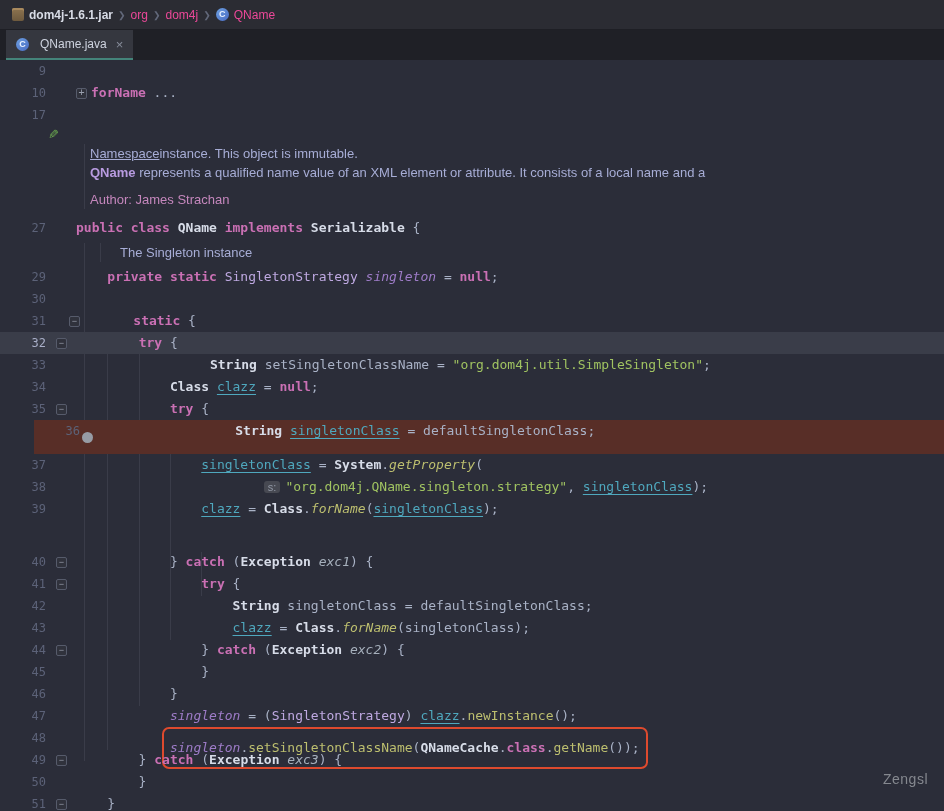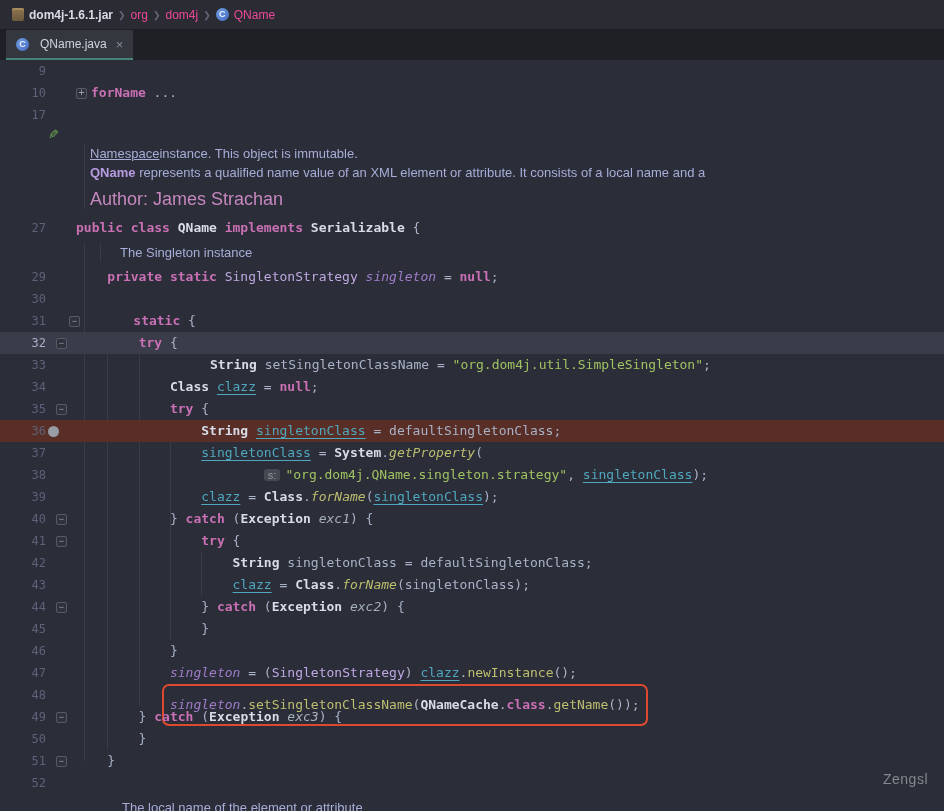--- a/index.html
+++ b/index.html
@@ -54,21 +54,21 @@
   .sg-mths{color:#BDBF6F;font-style:italic;}
   .sg-exv{color:#A6B0BC;font-style:italic;}
   .sg-hint{background:#474952;color:#9298A6;border-radius:3px;padding:0 4px;margin-right:5px;
            font-size:11px;font-family:"Liberation Sans",sans-serif;}
   .sg-foldbox{display:inline-block;width:11px;height:11px;box-sizing:border-box;margin-right:4px;
               border:1px solid #565B6B;border-radius:2px;background:#30323C;color:#9AA0AE;
               font-size:10px;line-height:8px;text-align:center;vertical-align:1px;}
   .sg-doc{color:#A7ADD6;font-size:13px;}
   .sg-doccode{color:#B89BE0;font-weight:bold;font-size:13px;}
   .sg-doclink{color:#A7ADD6;text-decoration:underline;font-size:13px;}
-  .sg-docauthor{color:#C587BD;font-size:18px;}
+  .sg-docauthor{color:#C587BD;font-size:13px;}
   .red-box{display:inline-block;border:2px solid #DE4A2E;border-radius:7px;
            padding:8px 6px;margin-left:-8px;}
   #watermark{position:absolute;top:711px;right:16px;color:#85888F;font-size:14px;
              letter-spacing:.5px;}
 </style>
 </head>
 <body>
 
 <div class="breadcrumbs">
   <span class="jar-icon"></span>
@@ -114,25 +114,25 @@
       <div class="row" style="height: 4px; line-height: 4px;"><span class="num"></span><span class="ic"></span><span class="code"></span></div>
       <div class="row docrow" style="height: 19px; line-height: 19px;"><span class="num"></span><span class="ic"></span><span class="code" style="padding-left: 50px;"><span class="sg-doc">The Singleton instance</span></span></div>
       <div class="row" style="height: 4px; line-height: 4px;"><span class="num"></span><span class="ic"></span><span class="code"></span></div>
       <div class="row" style="height: 22px; line-height: 22px;"><span class="num">29</span><span class="ic"></span><span class="code"><span class="sg-d">    </span><span class="sg-kw">private static</span><span class="sg-d"> </span><span class="sg-typ">SingletonStrategy</span><span class="sg-d"> </span><span class="sg-fld">singleton</span><span class="sg-d"> = </span><span class="sg-kw">null</span><span class="sg-d">;</span></span></div>
       <div class="row" style="height: 22px; line-height: 22px;"><span class="num">30</span><span class="ic"></span><span class="code"></span></div>
       <div class="row" style="height: 22px; line-height: 22px; gap: 13px;"><span class="num">31</span><span class="ic"><span class="fold">−</span></span><span class="code"><span class="sg-d">    </span><span class="sg-kw">static</span><span class="sg-d"> {</span></span></div>
       <div class="row hl-caret" style="height: 22px; line-height: 22px;"><span class="num">32</span><span class="ic"><span class="fold">−</span></span><span class="code"><span class="sg-d">        </span><span class="sg-kw">try</span><span class="sg-d"> {</span></span></div>
       <div class="row" style="height: 22px; line-height: 22px; gap: 20px;"><span class="num">33</span><span class="ic"></span><span class="code"><span class="sg-d">            </span><span class="sg-cls">String</span><span class="sg-d"> setSingletonClassName = </span><span class="sg-str">"org.dom4j.util.SimpleSingleton"</span><span class="sg-d">;</span></span></div>
       <div class="row" style="height: 22px; line-height: 22px;"><span class="num">34</span><span class="ic"></span><span class="code"><span class="sg-d">            </span><span class="sg-cls">Class</span><span class="sg-d"> </span><span class="sg-vu">clazz</span><span class="sg-d"> = </span><span class="sg-kw">null</span><span class="sg-d">;</span></span></div>
       <div class="row" style="height: 22px; line-height: 22px;"><span class="num">35</span><span class="ic"><span class="fold">−</span></span><span class="code"><span class="sg-d">            </span><span class="sg-kw">try</span><span class="sg-d"> {</span></span></div>
-      <div class="row hl-exec" style="height: 22px; line-height: 22px;"><span class="num">36</span><span class="ic"><span class="bp"></span></span><span class="code"><span class="sg-d">                </span><span class="sg-cls">String</span><span class="sg-d"> </span><span class="sg-vu">singletonClass</span><span class="sg-d"> = defaultSingletonClass;</span></span></div>
+      <div class="row hl-exec" style="height: 34px; line-height: 22px; margin-left: 34px;"><span class="num">36</span><span class="ic"><span class="bp"></span></span><span class="code"><span class="sg-d">                </span><span class="sg-cls">String</span><span class="sg-d"> </span><span class="sg-vu">singletonClass</span><span class="sg-d"> = defaultSingletonClass;</span></span></div>
       <div class="row" style="height: 22px; line-height: 22px;"><span class="num">37</span><span class="ic"></span><span class="code"><span class="sg-d">                </span><span class="sg-vu">singletonClass</span><span class="sg-d"> = </span><span class="sg-cls">System</span><span class="sg-d">.</span><span class="sg-mths">getProperty</span><span class="sg-d">(</span></span></div>
       <div class="row" style="height: 22px; line-height: 22px;"><span class="num">38</span><span class="ic"></span><span class="code"><span class="sg-d">                        </span><span class="sg-hint">s:</span><span class="sg-str">"org.dom4j.QName.singleton.strategy"</span><span class="sg-d">, </span><span class="sg-vu">singletonClass</span><span class="sg-d">);</span></span></div>
       <div class="row" style="height: 22px; line-height: 22px;"><span class="num">39</span><span class="ic"></span><span class="code"><span class="sg-d">                </span><span class="sg-vu">clazz</span><span class="sg-d"> = </span><span class="sg-cls">Class</span><span class="sg-d">.</span><span class="sg-mths">forName</span><span class="sg-d">(</span><span class="sg-vu">singletonClass</span><span class="sg-d">);</span></span></div>
-      <div class="row" style="height: 22px; line-height: 22px;"><span class="num">40</span><span class="ic"><span class="fold">−</span></span><span class="code"><span class="sg-d">            } </span><span class="sg-kw">catch</span><span class="sg-d"> (</span><span class="sg-cls">Exception</span><span class="sg-d"> </span><span class="sg-exv">exc1</span><span class="sg-d">) {</span></span></div>
+      <div class="row" style="height: 22px; line-height: 22px; margin-top: 31px;"><span class="num">40</span><span class="ic"><span class="fold">−</span></span><span class="code"><span class="sg-d">            } </span><span class="sg-kw">catch</span><span class="sg-d"> (</span><span class="sg-cls">Exception</span><span class="sg-d"> </span><span class="sg-exv">exc1</span><span class="sg-d">) {</span></span></div>
       <div class="row" style="height: 22px; line-height: 22px;"><span class="num">41</span><span class="ic"><span class="fold">−</span></span><span class="code"><span class="sg-d">                </span><span class="sg-kw">try</span><span class="sg-d"> {</span></span></div>
       <div class="row" style="height: 22px; line-height: 22px;"><span class="num">42</span><span class="ic"></span><span class="code"><span class="sg-d">                    </span><span class="sg-cls">String</span><span class="sg-d"> singletonClass = defaultSingletonClass;</span></span></div>
       <div class="row" style="height: 22px; line-height: 22px;"><span class="num">43</span><span class="ic"></span><span class="code"><span class="sg-d">                    </span><span class="sg-vu">clazz</span><span class="sg-d"> = </span><span class="sg-cls">Class</span><span class="sg-d">.</span><span class="sg-mths">forName</span><span class="sg-d">(singletonClass);</span></span></div>
       <div class="row" style="height: 22px; line-height: 22px;"><span class="num">44</span><span class="ic"><span class="fold">−</span></span><span class="code"><span class="sg-d">                } </span><span class="sg-kw">catch</span><span class="sg-d"> (</span><span class="sg-cls">Exception</span><span class="sg-d"> </span><span class="sg-exv">exc2</span><span class="sg-d">) {</span></span></div>
       <div class="row" style="height: 22px; line-height: 22px;"><span class="num">45</span><span class="ic"></span><span class="code"><span class="sg-d">                }</span></span></div>
       <div class="row" style="height: 22px; line-height: 22px;"><span class="num">46</span><span class="ic"></span><span class="code"><span class="sg-d">            }</span></span></div>
       <div class="row" style="height: 22px; line-height: 22px;"><span class="num">47</span><span class="ic"></span><span class="code"><span class="sg-d">            </span><span class="sg-fld">singleton</span><span class="sg-d"> = (</span><span class="sg-typ">SingletonStrategy</span><span class="sg-d">) </span><span class="sg-vu">clazz</span><span class="sg-d">.</span><span class="sg-mth">newInstance</span><span class="sg-d">();</span></span></div>
       <div class="row" style="height: 22px; line-height: 22px;"><span class="num">48</span><span class="ic"></span><span class="code"><span class="sg-d">            </span><span class="red-box"><span class="sg-fld">singleton</span><span class="sg-d">.</span><span class="sg-mth">setSingletonClassName</span><span class="sg-d">(</span><span class="sg-cls">QNameCache</span><span class="sg-d">.</span><span class="sg-kw">class</span><span class="sg-d">.</span><span class="sg-mth">getName</span><span class="sg-d">());</span></span></span></div>
       <div class="row" style="height: 22px; line-height: 22px;"><span class="num">49</span><span class="ic"><span class="fold">−</span></span><span class="code"><span class="sg-d">        } </span><span class="sg-kw">catch</span><span class="sg-d"> (</span><span class="sg-cls">Exception</span><span class="sg-d"> </span><span class="sg-exv">exc3</span><span class="sg-d">) {</span></span></div>
       <div class="row" style="height: 22px; line-height: 22px;"><span class="num">50</span><span class="ic"></span><span class="code"><span class="sg-d">        }</span></span></div>

